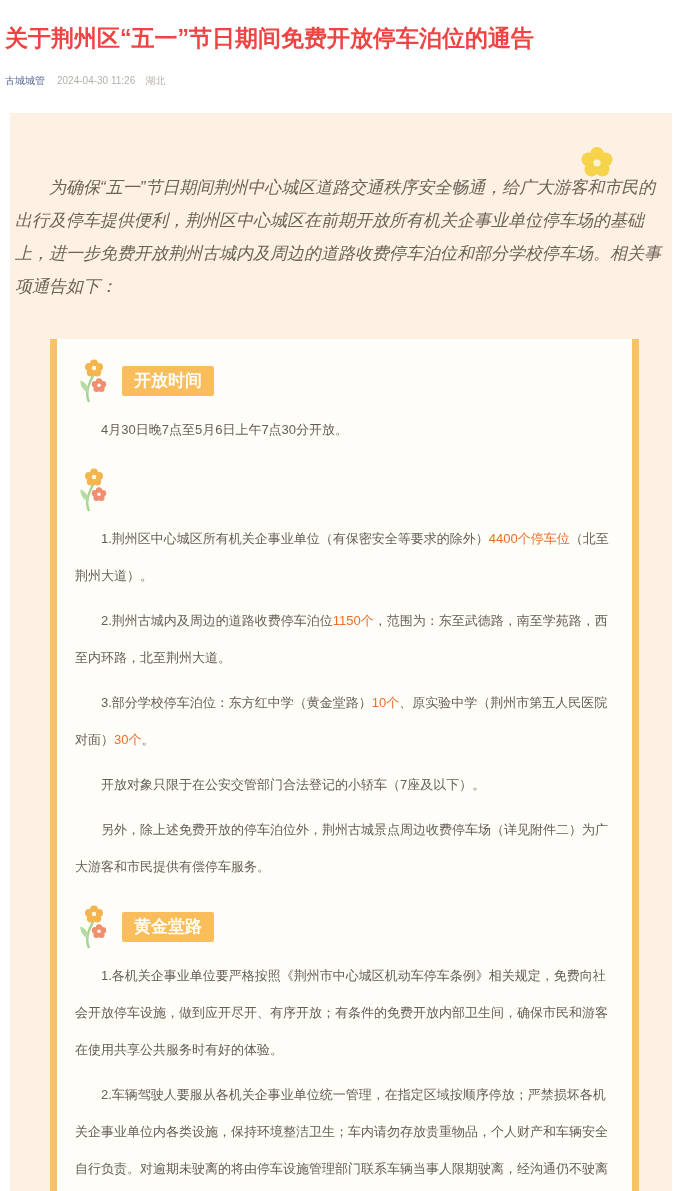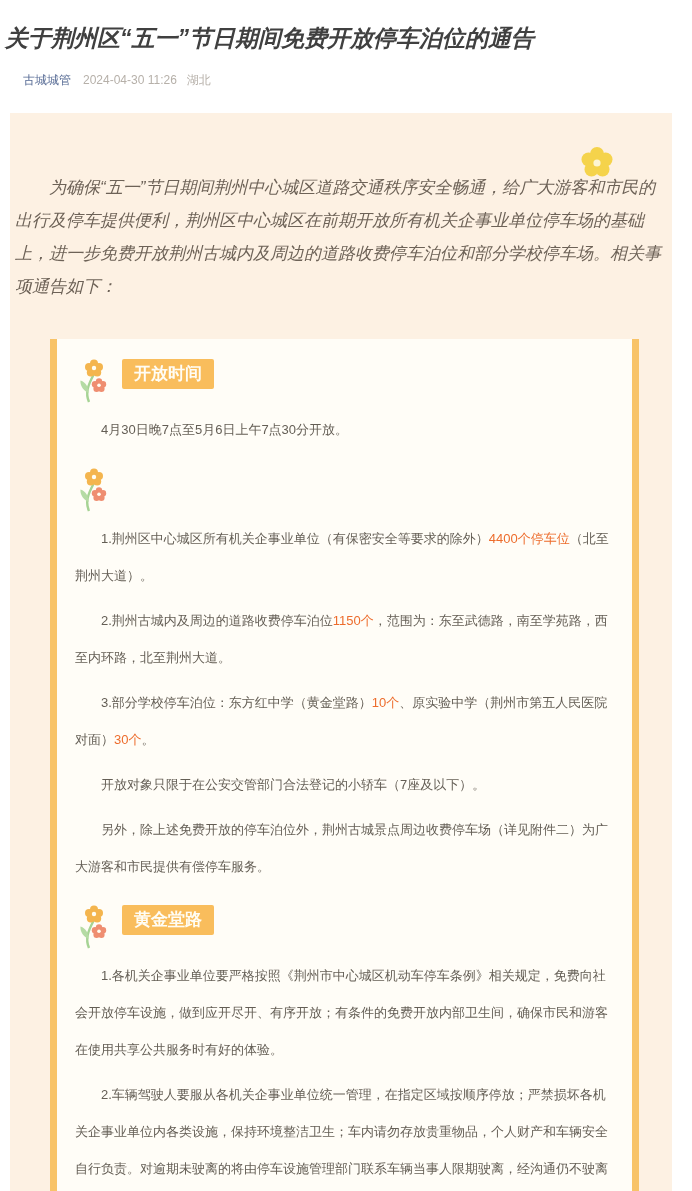--- a/index.html
+++ b/index.html
@@ -7,24 +7,23 @@
     width: 692px; height: 1191px; overflow: hidden;
     background: #ffffff;
     font-family: "Liberation Sans", "DejaVu Sans", sans-serif;
   }
   .page { padding-top: 22px; }
 
   
   .title {
     margin: 0 14px 0 5px;
     font-size: 23px; line-height: 1.45; font-weight: 700;
-    color: #404040;
-    font-style: italic;
+    color: #ef4444;
   }
-  .meta { margin: 15px 5px 0 23px; font-size: 12px; line-height: 21px; }
+  .meta { margin: 15px 5px 0 5px; font-size: 10px; line-height: 21px; }
   .meta .acct { color: #576b95; margin-right: 12px; text-decoration: none; cursor: pointer; }
   .meta .gray { color: #b6b0a9; margin-right: 10px; }
 
   
   .content {
     position: relative;
     margin: 22px 20px 0 10px;
     background: #fdf1e3;
     padding: 30px 4px 60px 5px;
     box-sizing: border-box;
@@ -38,21 +37,21 @@
   }
 
   
   .card {
     margin: 36px 29px 0 35px;
     background: #fffdf7;
     border-left: 7px solid #f8c368;
     border-right: 7px solid #f8c368;
     padding: 20px 14px 70px 18px;
   }
-  .sec-head { display: flex; align-items: flex-start; margin: 0; }
+  .sec-head { display: flex; align-items: center; margin: 0; }
   .sec-head.later { margin-top: 20px; }
   .sprig { width: 32px; height: 44px; margin-right: 15px; flex: 0 0 auto; }
   .badge {
     background: #f9bd5c; color: #fffdf5;
     font-weight: 700; font-size: 17px; line-height: 30px;
     padding: 0 12px; border-radius: 2px;
     display: inline-block;
   }
   .card p {
     margin: 8px 0 0;

